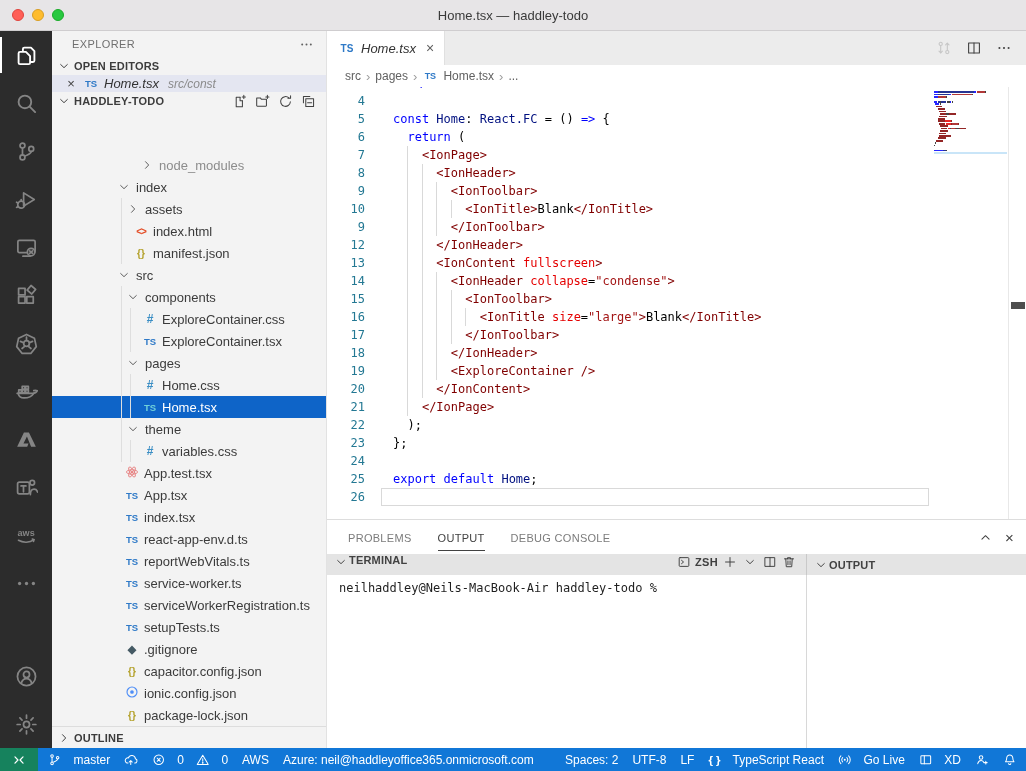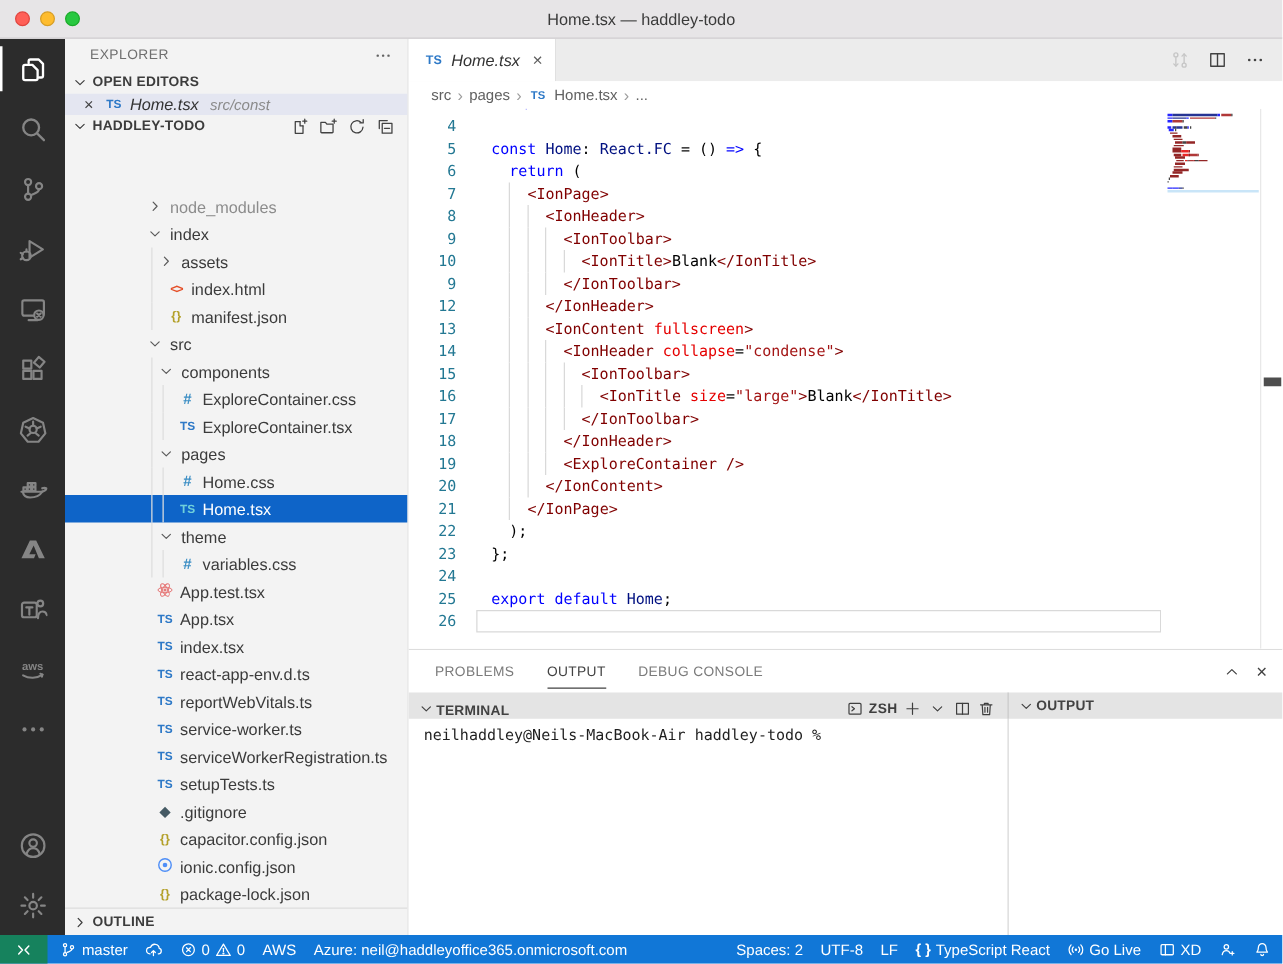--- a/index.html
+++ b/index.html
@@ -107,39 +107,39 @@
   
   .panel { flex:0 0 229px; border-top:1px solid #dddddd; display:flex; flex-direction:column; background:#fff; }
   .panel-tabs { height:34px; flex:0 0 34px; display:flex; align-items:center; gap:26px; padding-left:21px;
     font-size:11px; color:#7b7b7b; letter-spacing:.3px; }
   .panel-tab { padding:8px 0 6px; border-bottom:1px solid transparent; }
   .panel-tab.active { color:#424242; border-bottom:1px solid #424242; }
   .panel-tab-actions { margin-left:auto; display:flex; align-items:center; gap:12px; padding-right:12px; color:#424242; }
   .panel-tab-actions .ico svg { width:15px; height:15px; }
   .panel-tab-actions .close-x { font-size:15px; }
   .terminal-band { height:21px; flex:0 0 21px; background:#e4e4e4; display:flex; align-items:center; font-size:11px; color:#424242; }
-  .band-left { flex:0 0 479px; display:flex; align-items:flex-end; padding:0 10px 0 6px; height:100%; }
+  .band-left { flex:0 0 479px; display:flex; align-items:flex-start; padding:0 10px 0 6px; height:100%; }
   .band-label { font-weight:bold; letter-spacing:.2px; }
   .band-toolbar { margin-left:auto; display:flex; align-items:center; gap:5px; color:#3f3f3f; }
   .band-toolbar .shell { font-weight:bold; letter-spacing:.3px; display:flex; align-items:center; gap:4px;}
   .band-toolbar .ico svg { width:14px; height:14px; }
   .band-divider { width:1px; background:#c9c9c9; height:100%; }
   .band-right { flex:1; display:flex; align-items:center; padding-left:6px; height:100%; }
   .panel-body { flex:1; display:flex; min-height:0; }
   .term-area { flex:0 0 479px; padding:6px 0 0 12px; font-family:"DejaVu Sans Mono", monospace; font-size:12px; color:#1f1f1f; }
   .body-divider { width:1px; background:#d8d8d8; }
   .output-area { flex:1; }
 
   
   .statusbar { height:23px; flex:0 0 23px; background:#1177d7; color:#fff; display:flex; align-items:center; font-size:12px; }
   .remote-block { width:38px; height:100%; background:#16825d; display:flex; align-items:center; justify-content:center; margin-right:10px; }
   .remote-block svg { width:14px; height:14px; }
   .sb-left { display:flex; align-items:center; gap:14px; }
   .sb-right { margin-left:auto; display:flex; align-items:center; gap:14px; padding-right:10px; }
-  .sb-item { display:flex; align-items:center; gap:4px; white-space:nowrap; }
+  .sb-item { display:flex; align-items:center; gap:12px; white-space:nowrap; }
   .sb-item .ico { display:inline-flex; }
   .sb-item .ico svg { width:13.5px; height:13.5px; }
   .sb-item .braces { font-size:11.5px; font-weight:bold; }
   .ico { display:inline-flex; align-items:center; justify-content:center; }
 </style>
 </head>
 <body>
 
 <div class="window">
 
@@ -341,21 +341,21 @@
               <svg viewBox="0 0 16 16" fill="none" stroke="currentColor" stroke-width="1.1" stroke-linecap="round" stroke-linejoin="round">
                 <path d="M2.6 9.4V2.6h6.8"></path>
                 <rect x="5.1" y="5.1" width="8.3" height="8.3"></rect>
                 <path d="M7 9.25h4.4"></path>
               </svg>
             </span>
           </span>
       </div>
 
       <div class="tree">
-          <div class="tree-item dim" style="padding-left: 64px; margin-top: 44px;">
+          <div class="tree-item dim" style="padding-left: 87px; margin-top: 44px;">
             <span class="chev">
               <svg viewBox="0 0 16 16" fill="none" stroke="currentColor" stroke-width="1.1" stroke-linecap="round" stroke-linejoin="round">
                 <path d="M6.3 4.2 9.9 8l-3.6 3.8"></path>
               </svg>
             </span>
             <span class="label">node_modules</span>
           </div>
           <div class="tree-item" style="padding-left: 64px;">
             <span class="chev">
               <svg viewBox="0 0 16 16" fill="none" stroke="currentColor" stroke-width="1.1" stroke-linecap="round" stroke-linejoin="round">

